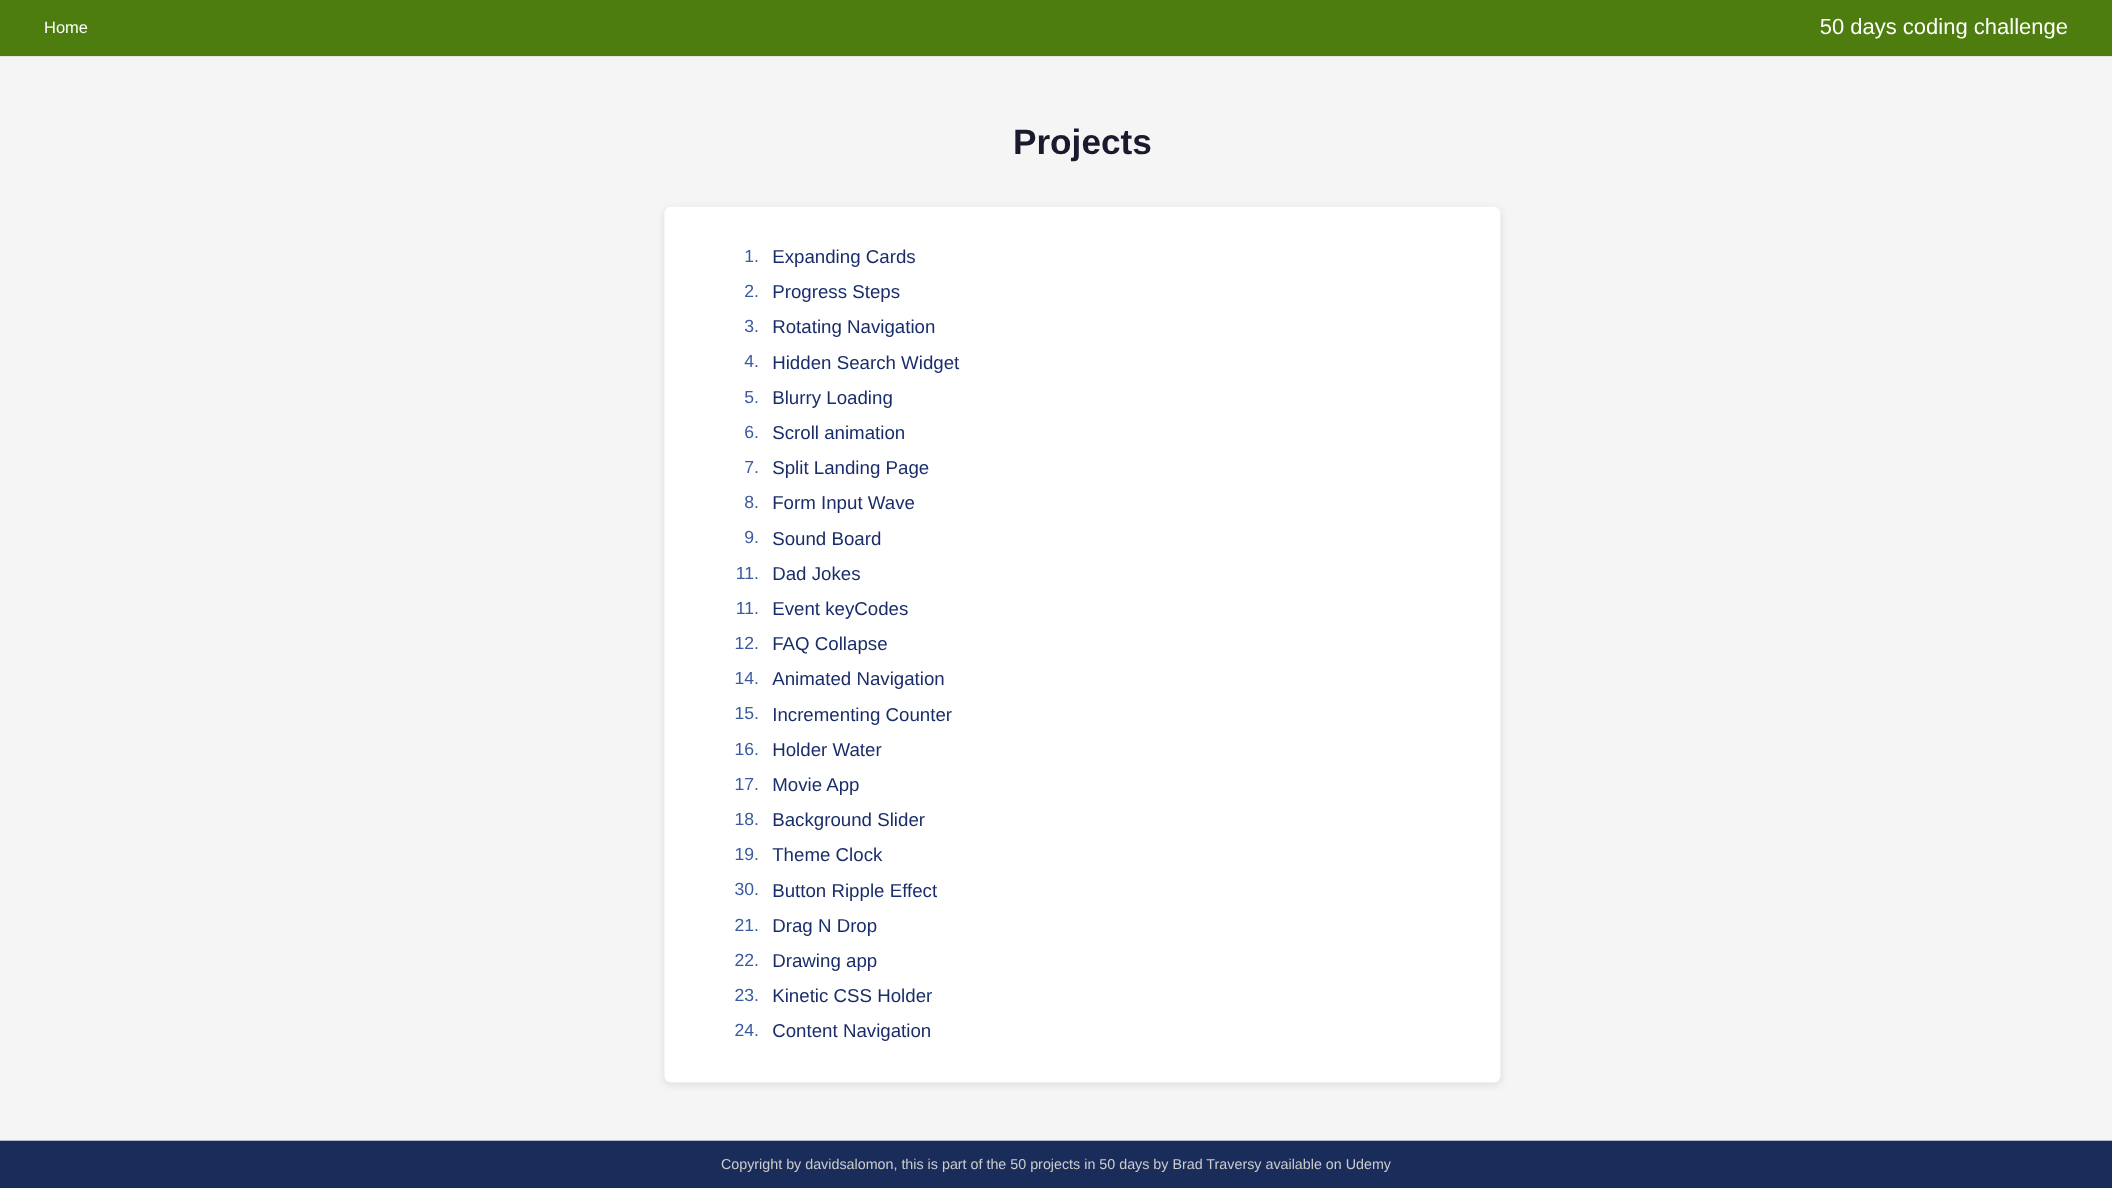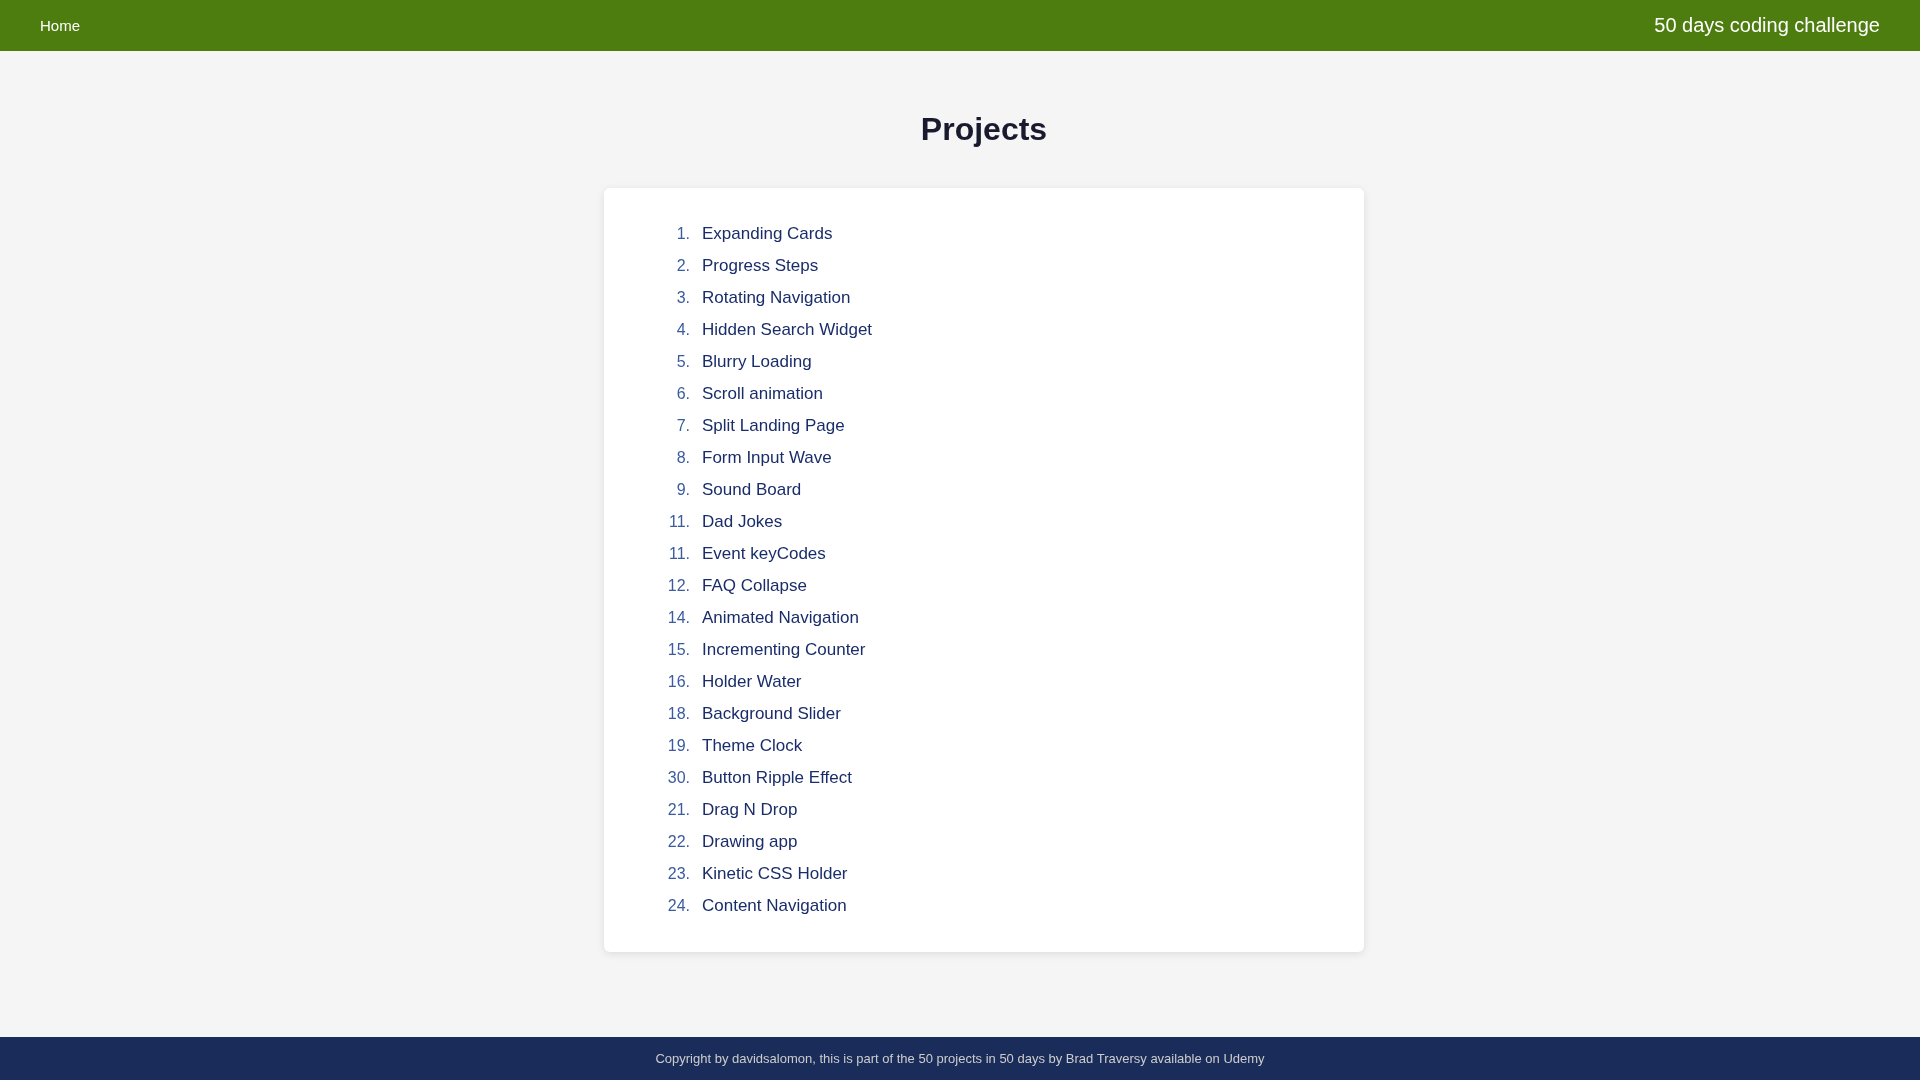--- a/index.html
+++ b/index.html
@@ -162,20 +162,24 @@
         </li>
         <li class="project-item">
           <span class="project-number">15.</span>
           <a class="project-link" href="#">Incrementing Counter</a>
         </li>
         <li class="project-item">
           <span class="project-number">16.</span>
           <a class="project-link" href="#">Holder Water</a>
         </li>
         <li class="project-item">
+          <span class="project-number">17.</span>
+          <a class="project-link" href="#">Movie App</a>
+        </li>
+        <li class="project-item">
           <span class="project-number">18.</span>
           <a class="project-link" href="#">Background Slider</a>
         </li>
         <li class="project-item">
           <span class="project-number">19.</span>
           <a class="project-link" href="#">Theme Clock</a>
         </li>
         <li class="project-item">
           <span class="project-number">30.</span>
           <a class="project-link" href="#">Button Ripple Effect</a>

